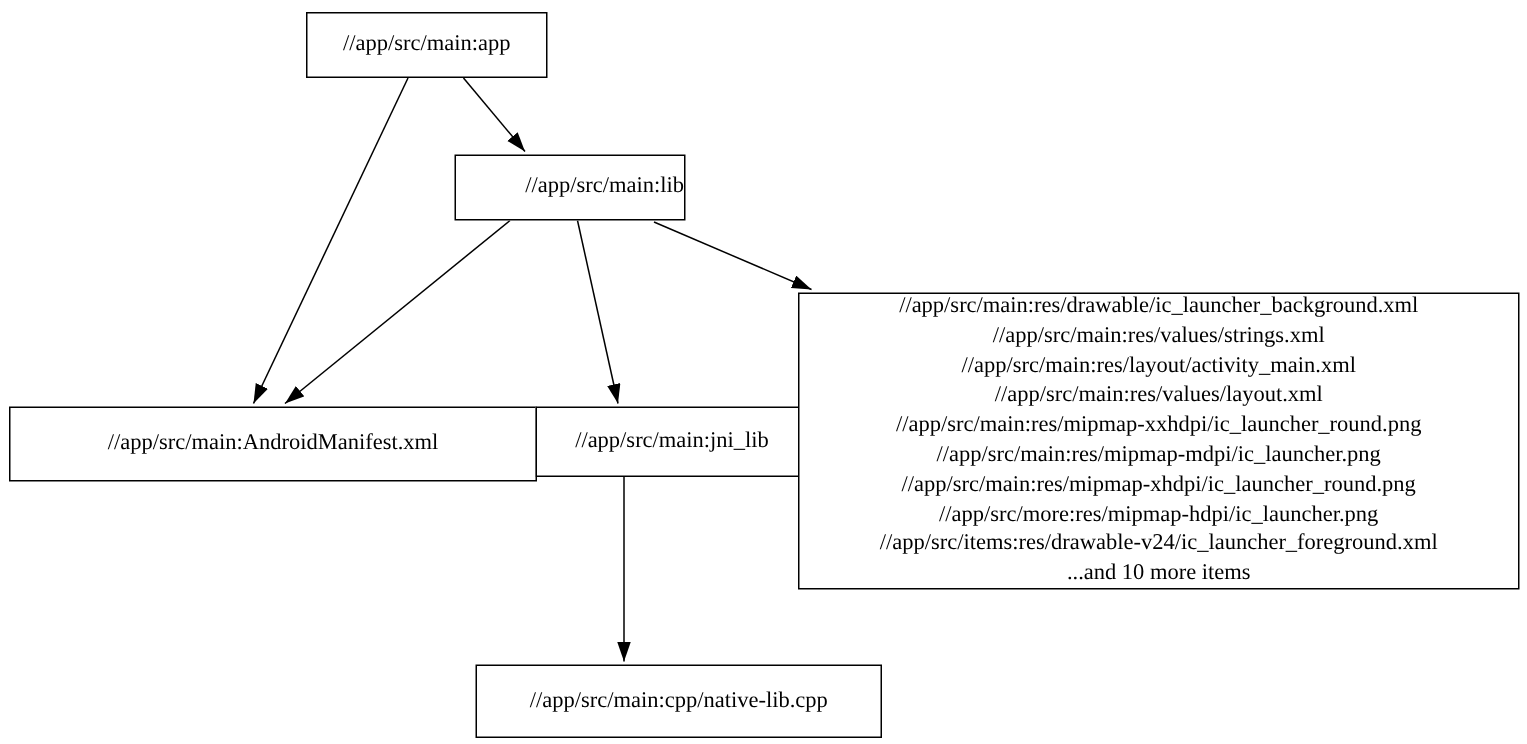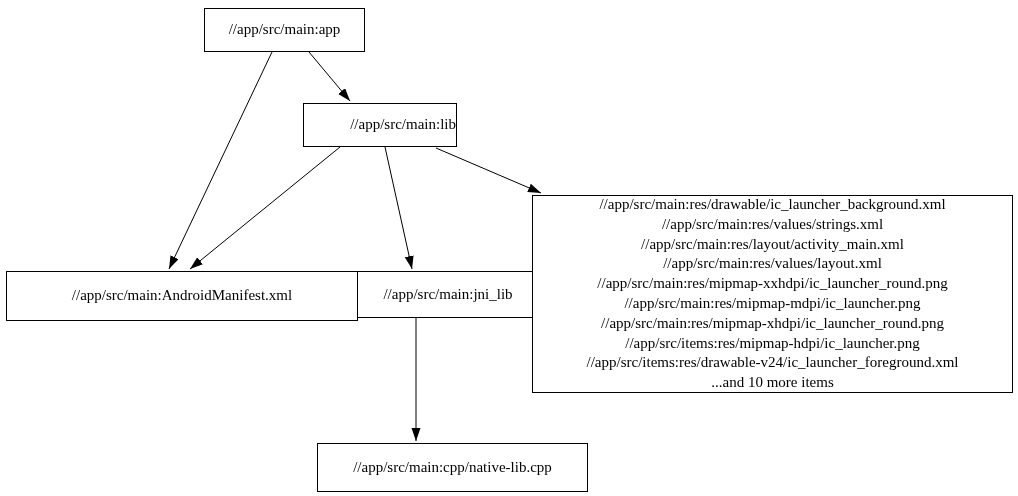--- a/index.html
+++ b/index.html
@@ -82,21 +82,21 @@
   </div>
 
   <div class="node node-resources">
     <span class="res-line">//app/src/main:res/drawable/ic_launcher_background.xml</span>
     <span class="res-line">//app/src/main:res/values/strings.xml</span>
     <span class="res-line">//app/src/main:res/layout/activity_main.xml</span>
     <span class="res-line">//app/src/main:res/values/layout.xml</span>
     <span class="res-line">//app/src/main:res/mipmap-xxhdpi/ic_launcher_round.png</span>
     <span class="res-line">//app/src/main:res/mipmap-mdpi/ic_launcher.png</span>
     <span class="res-line">//app/src/main:res/mipmap-xhdpi/ic_launcher_round.png</span>
-    <span class="res-line">//app/src/items:res/mipmap-hdpi/ic_launcher.png</span>
+    <span class="res-line">//app/src/more:res/mipmap-hdpi/ic_launcher.png</span>
     <span class="res-line">//app/src/items:res/drawable-v24/ic_launcher_foreground.xml</span>
     <span class="res-line">...and 10 more items</span>
   </div>
 
   <div class="node node-native-lib">
     <span>//app/src/main:cpp/native-lib.cpp</span>
   </div>
 
 </div>
 

